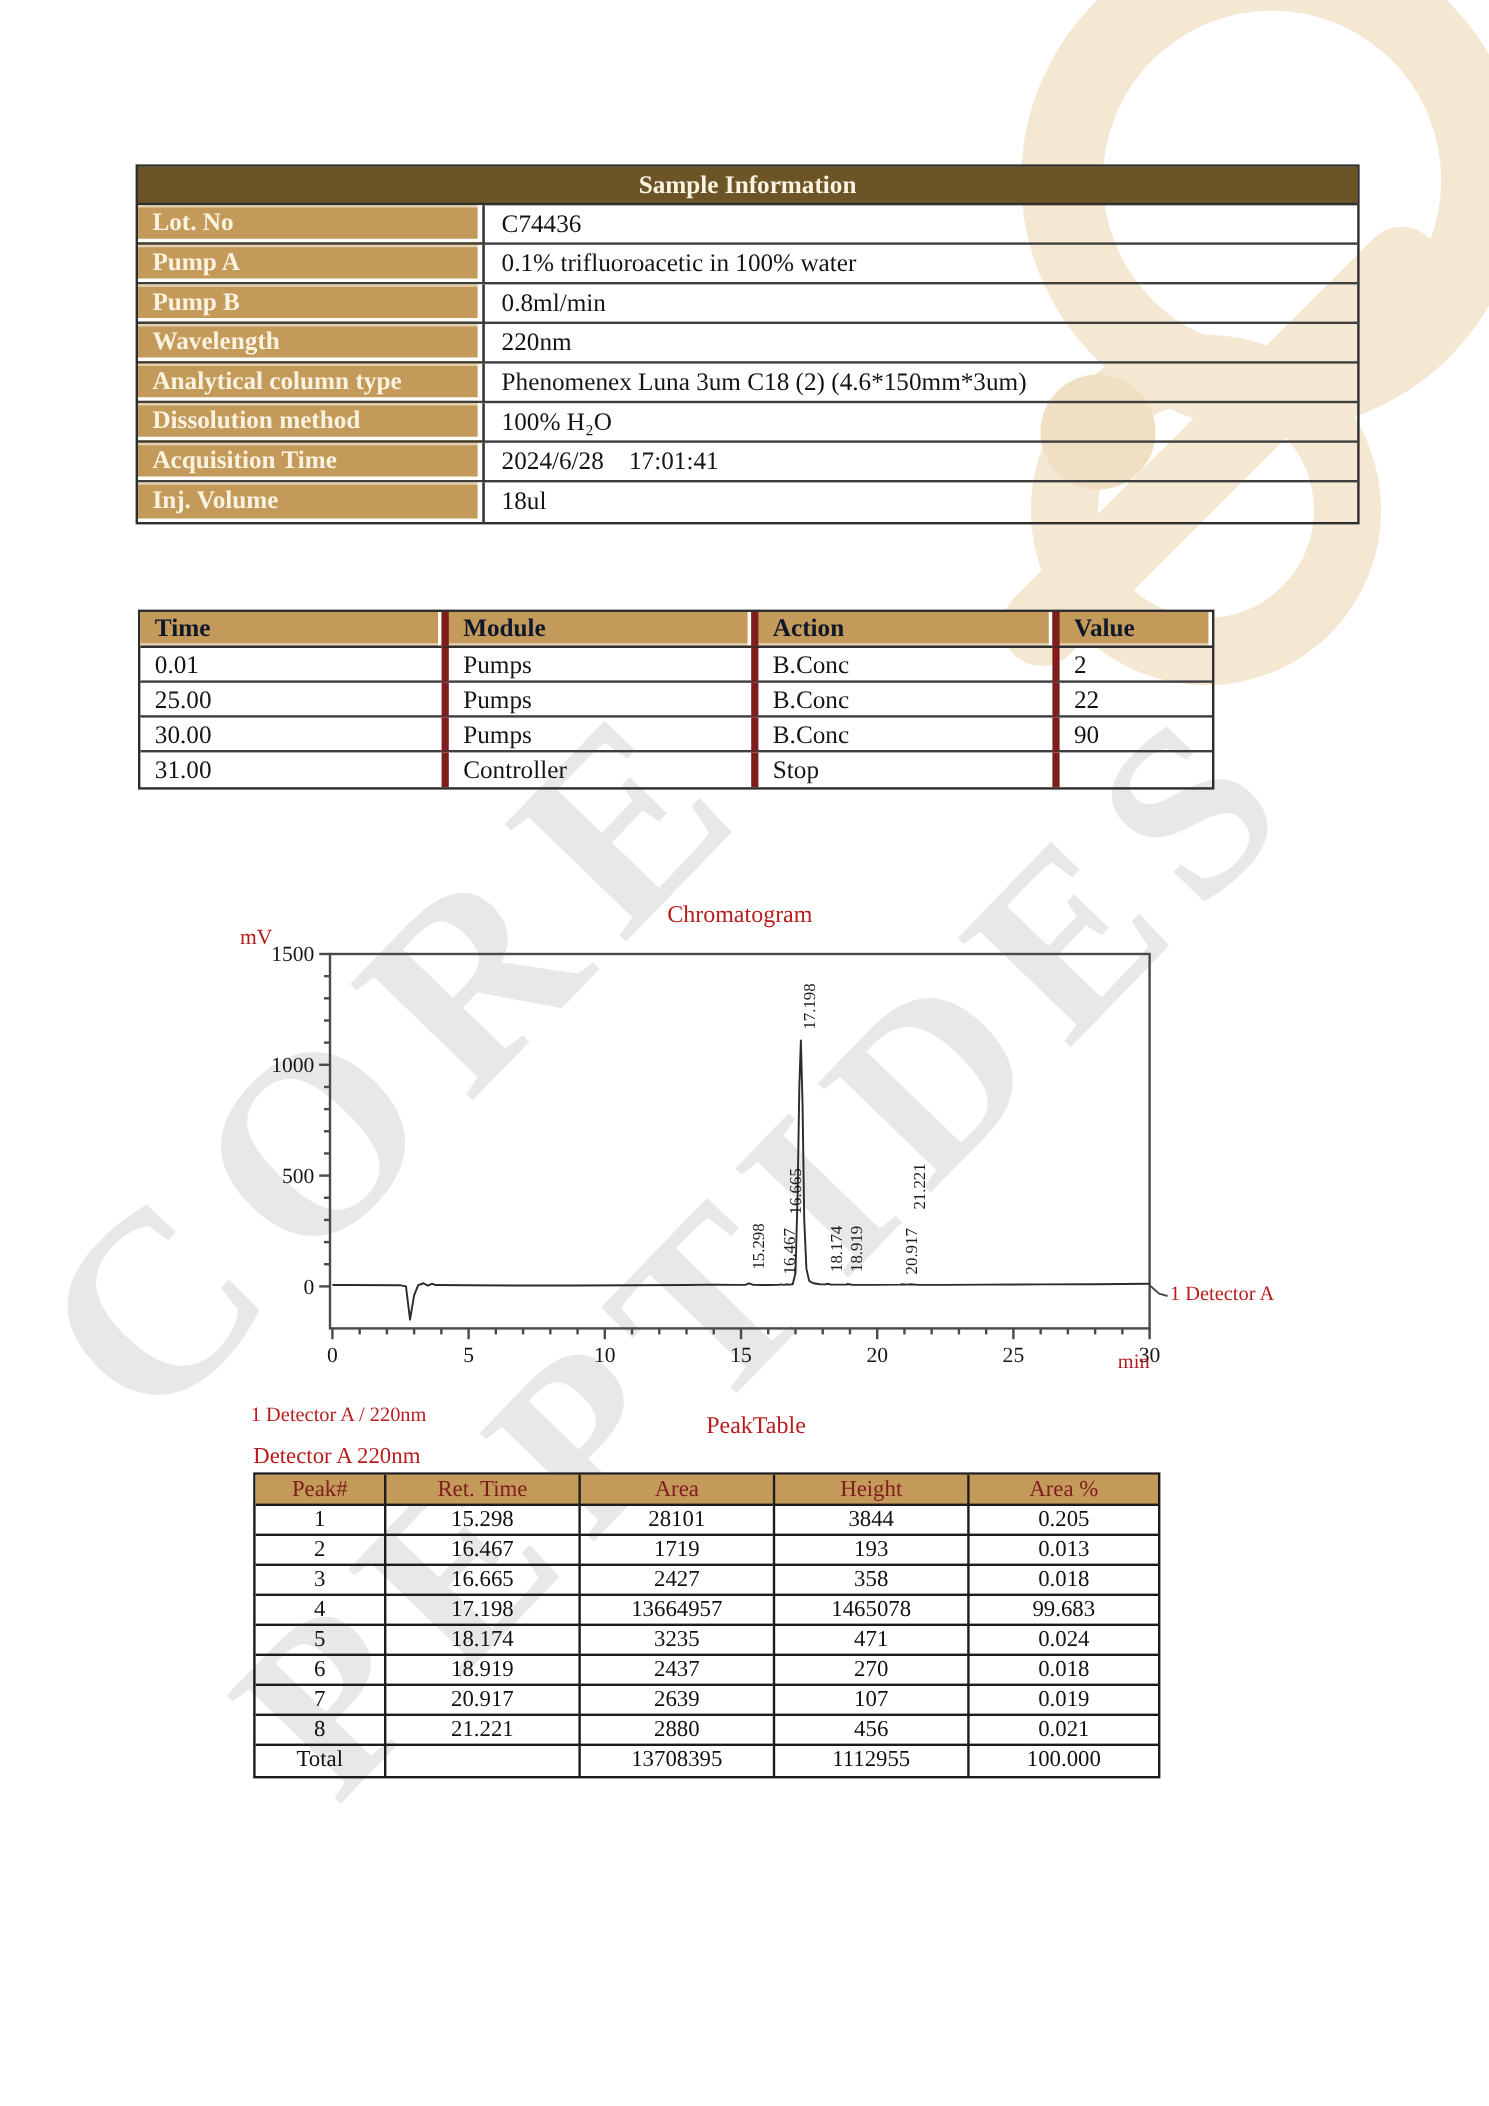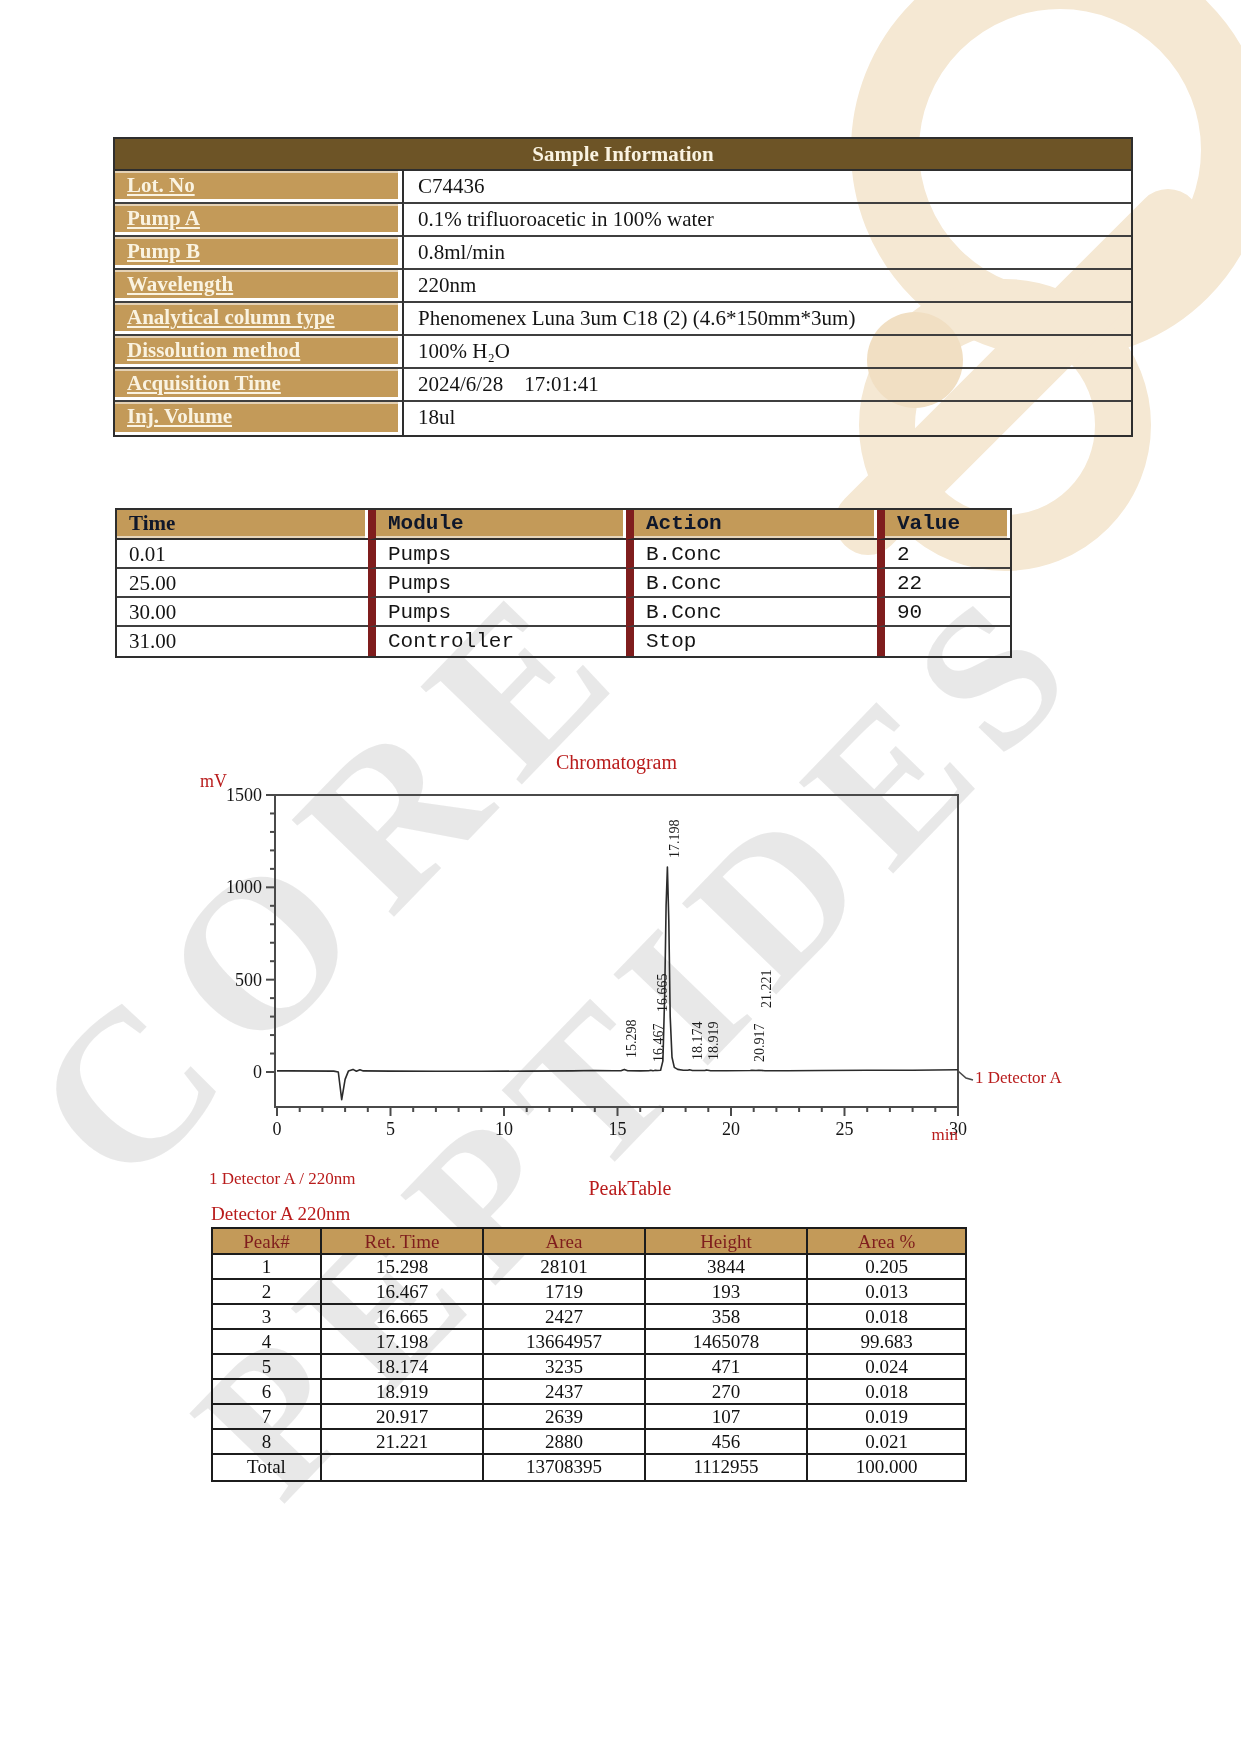--- a/index.html
+++ b/index.html
@@ -23,38 +23,37 @@
   
   #sampleTable{left:113px; top:137px; width:1016px; grid-template-columns:287px 1fr; font-size:21px;}
   #sampleTable .hdr{
     grid-column:1 / 3; height:32px; line-height:30px; background:#6d5426;
     color:#faf3e1; font-weight:bold; text-align:center; border-bottom:2px solid #2e2e2e;
   }
   #sampleTable .lab{
     height:33px; line-height:29px; background:#c39a59; color:#faf3e1; font-weight:bold;
     padding-left:12px; border-bottom:2px solid #3f3f3f;
     box-shadow:inset -4px 0 0 #ffffff, inset 0 -3px 0 #ffffff, inset 0 2px 0 rgba(255,255,255,.55);
-    text-decoration:underline;
   }
   #sampleTable .val{
     height:33px; line-height:31px; padding-left:14px; color:#141414;
     border-left:2px solid #2e2e2e; border-bottom:2px solid #3f3f3f;
   }
   #sampleTable .last{border-bottom:none;}
   
   #programTable{left:115px; top:508px; width:893px; grid-template-columns:251px 258px 251px 1fr; font-size:21px;}
   #programTable .h{
     height:30px; line-height:27px; background:#c39a59; color:#0f172a; font-weight:bold;
     padding-left:12px; border-bottom:2px solid #2e2e2e;
     box-shadow:inset -3px 0 0 #ffffff, inset 0 -2px 0 rgba(255,255,255,.6);
   }
   #programTable .d{
     height:29px; line-height:29px; padding-left:12px; border-bottom:2px solid #3f3f3f;
   }
-  #programTable .d.cL, #programTable .h.cL{border-left:8px solid #7f1d1d;font-family:Liberation Mono, monospace;}
+  #programTable .d.cL, #programTable .h.cL{border-left:6px solid #7f1d1d;}
   #programTable .lastrow{border-bottom:none;}
   
   #peakTable{left:211px; top:1227px; width:752px; grid-template-columns:107px 162px 162px 162px 1fr; font-size:19px; border-color:#1c1c1c;}
   #peakTable .h{
     height:26px; line-height:25px; background:#c39a59; color:#7f1d1d; text-align:center;
     border-bottom:2px solid #1c1c1c;
   }
   #peakTable .d{
     height:25px; line-height:24px; text-align:center; color:#111;
     border-bottom:2px solid #1c1c1c;

